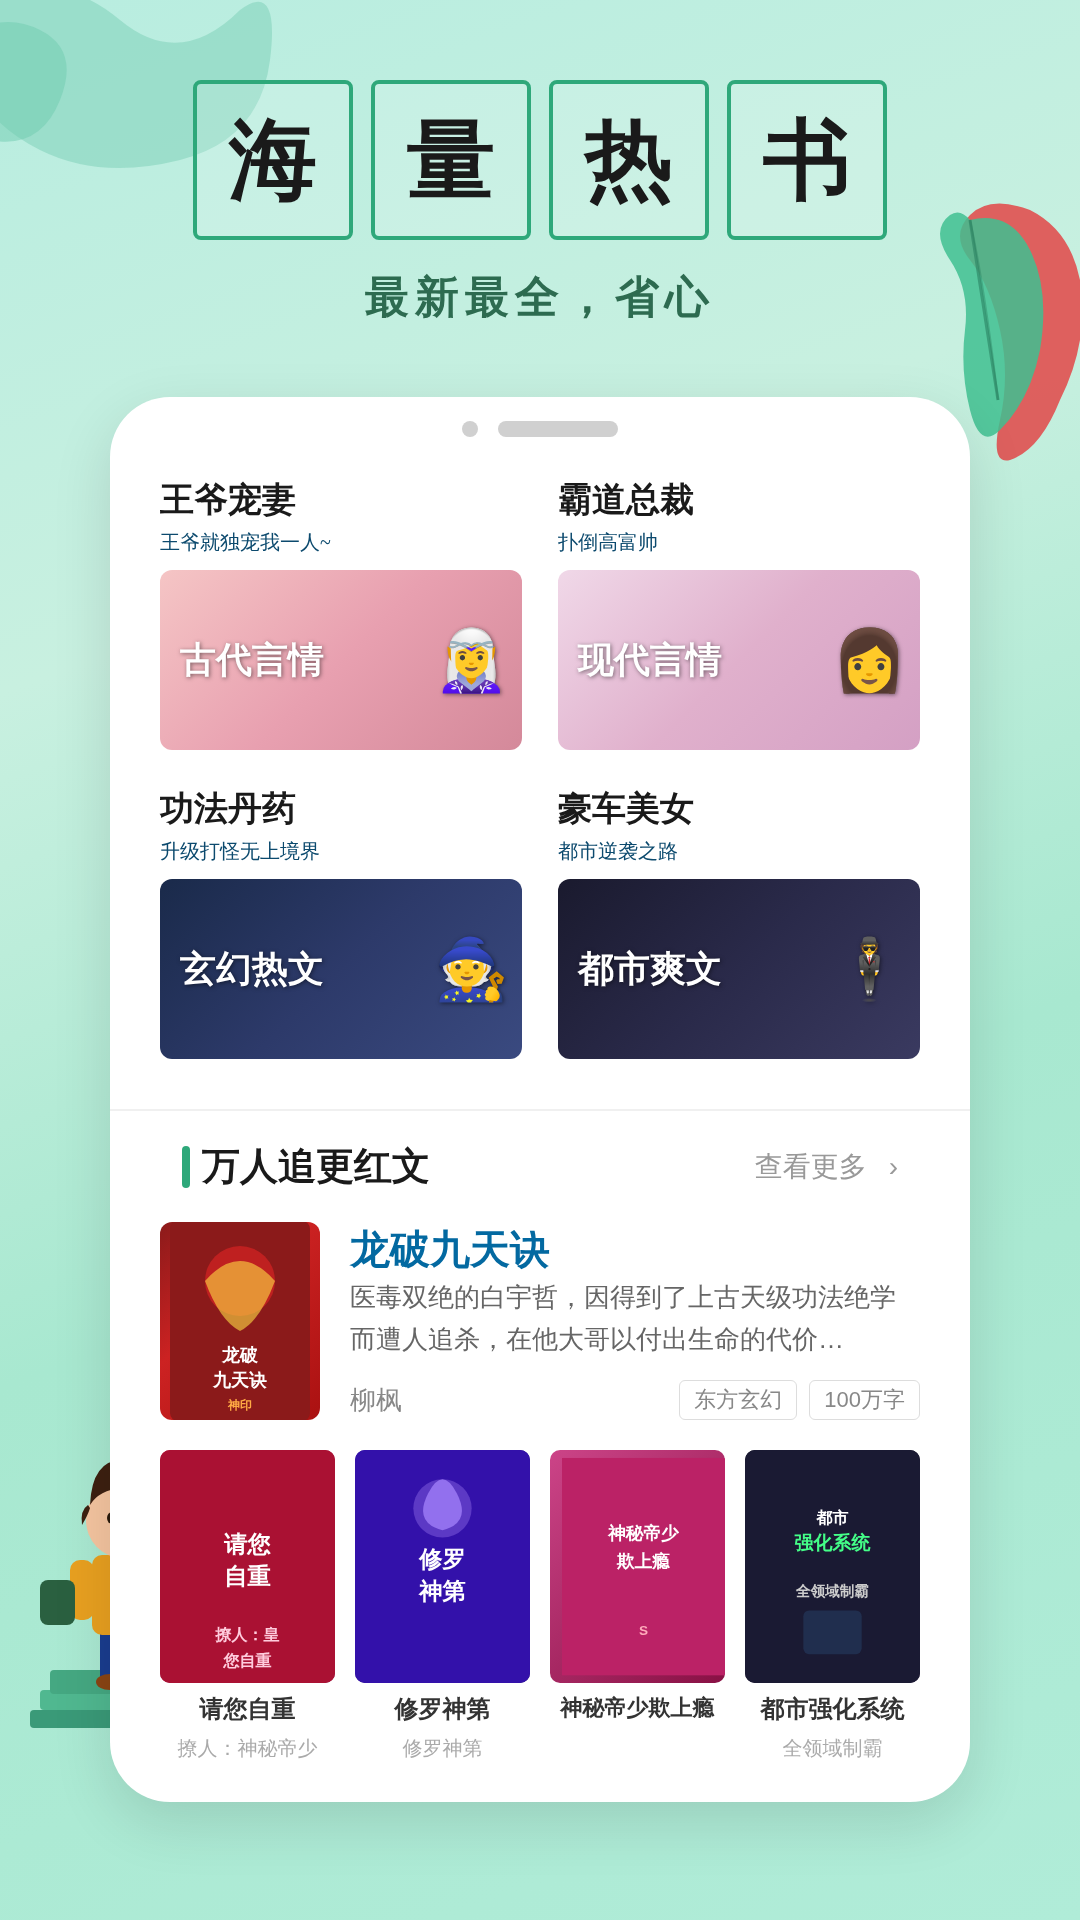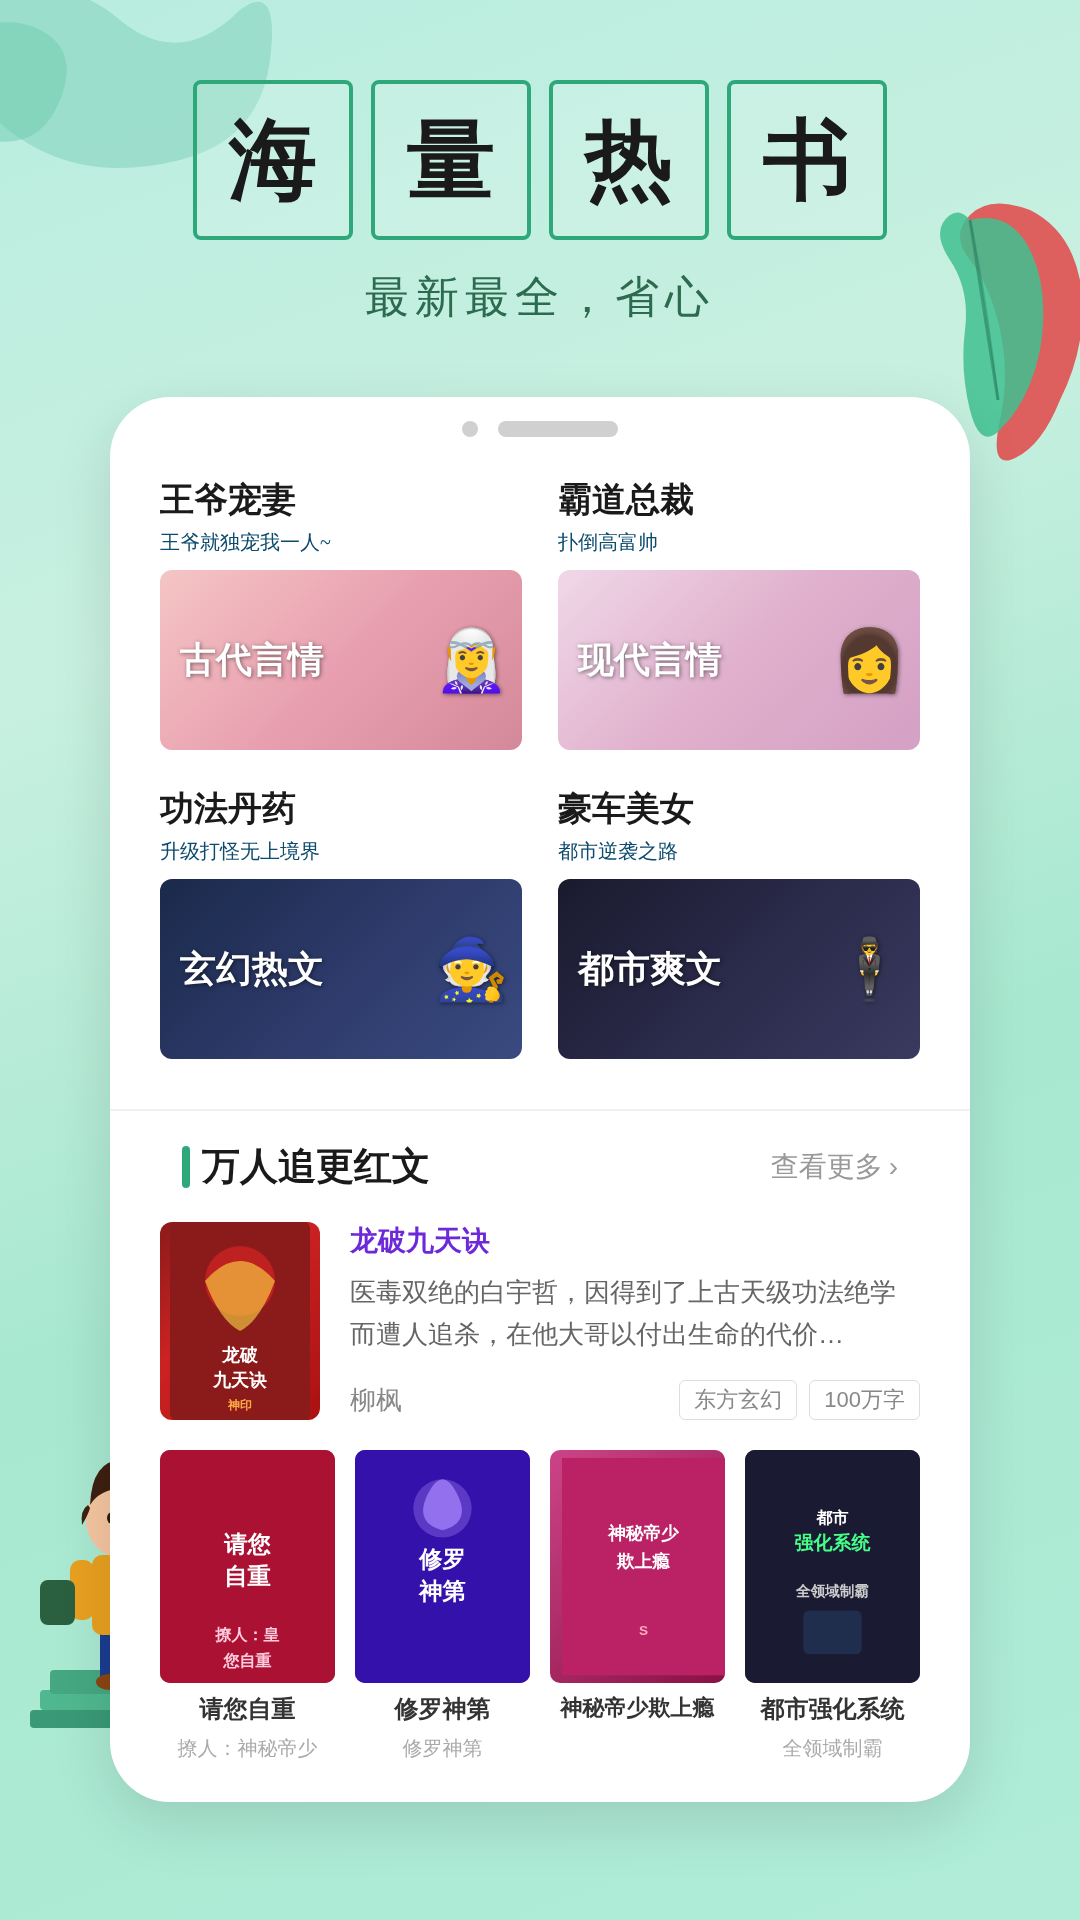--- a/index.html
+++ b/index.html
@@ -38,21 +38,21 @@
       font-weight: 900;
       color: #1a1a1a;
       background: rgba(255,255,255,0.15);
       border-radius: 8px;
     }
 
     .subtitle {
       font-size: 44px;
       color: #2d6b50;
       letter-spacing: 6px;
-      font-weight: 400;
+      font-weight: 700;
     }
 
     
     .phone-mockup {
       margin: 40px auto 0;
       width: 860px;
       background: #ffffff;
       border-radius: 60px;
       box-shadow: 0 20px 60px rgba(0,0,0,0.12);
       position: relative;
@@ -192,21 +192,21 @@
       font-size: 38px;
       font-weight: 700;
       color: #1a1a1a;
     }
 
     .section-more {
       font-size: 28px;
       color: #999;
       display: flex;
       align-items: center;
-      gap: 6px;
+      gap: 22px;
     }
 
     
     .featured-book {
       display: flex;
       gap: 30px;
       padding: 0 50px;
       margin-bottom: 30px;
     }
 
@@ -229,24 +229,23 @@
     }
 
     .featured-info {
       flex: 1;
       display: flex;
       flex-direction: column;
       justify-content: space-between;
     }
 
     .featured-title {
-      font-size: 28px;
-      font-weight: 700;
-      color: #6d28d9;
-      margin-bottom: 12px;
+      font-size: 40px;
+      font-weight: 700;
+      color: #0369a1;
     }
 
     .featured-summary {
       font-size: 26px;
       color: #666;
       line-height: 1.6;
       flex: 1;
     }
 
     .featured-meta {

